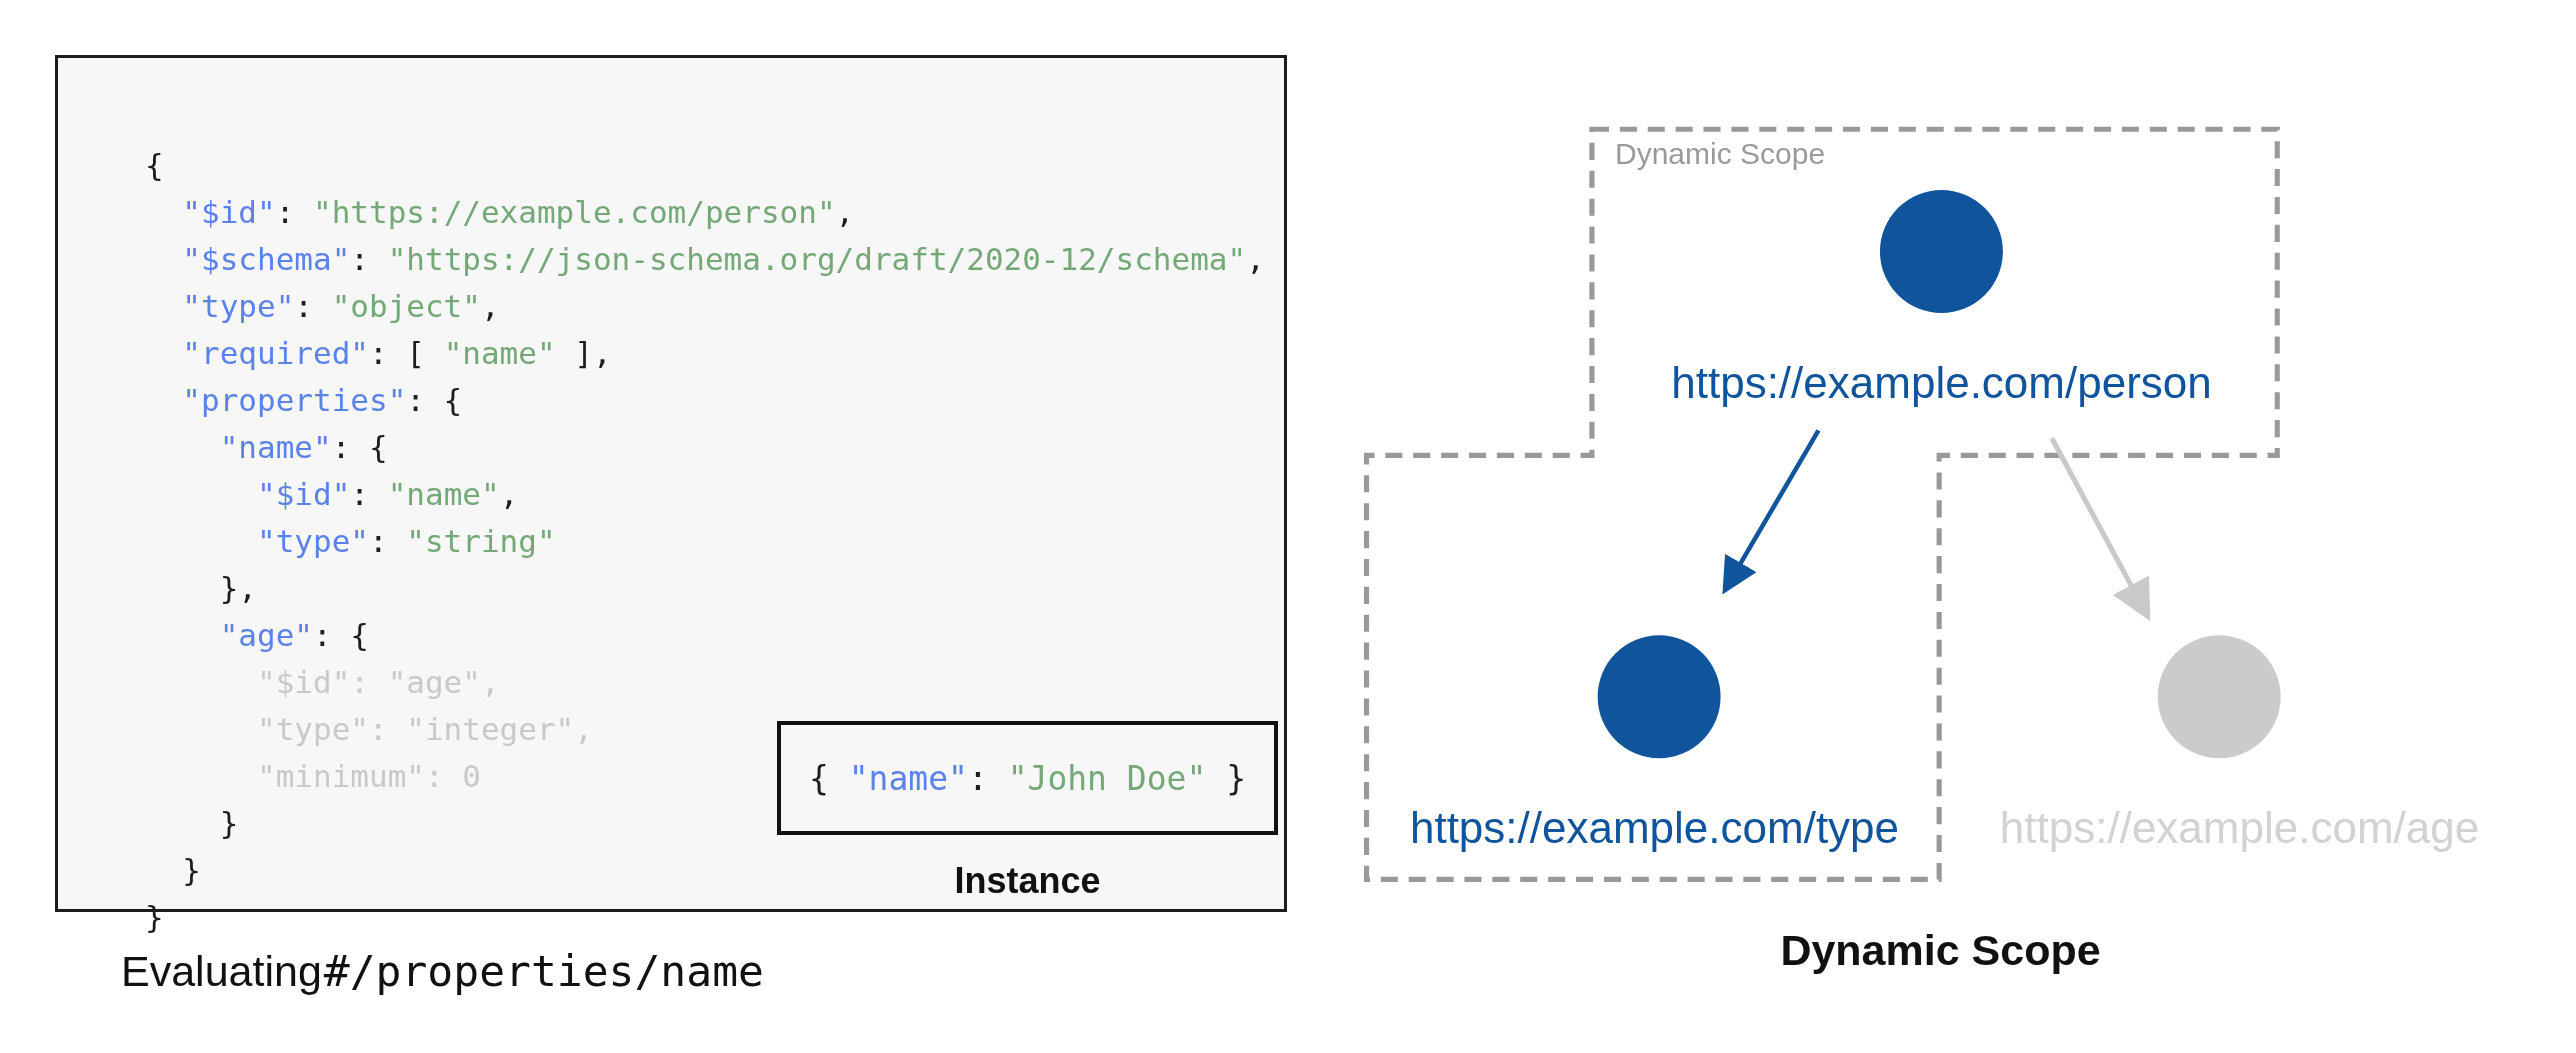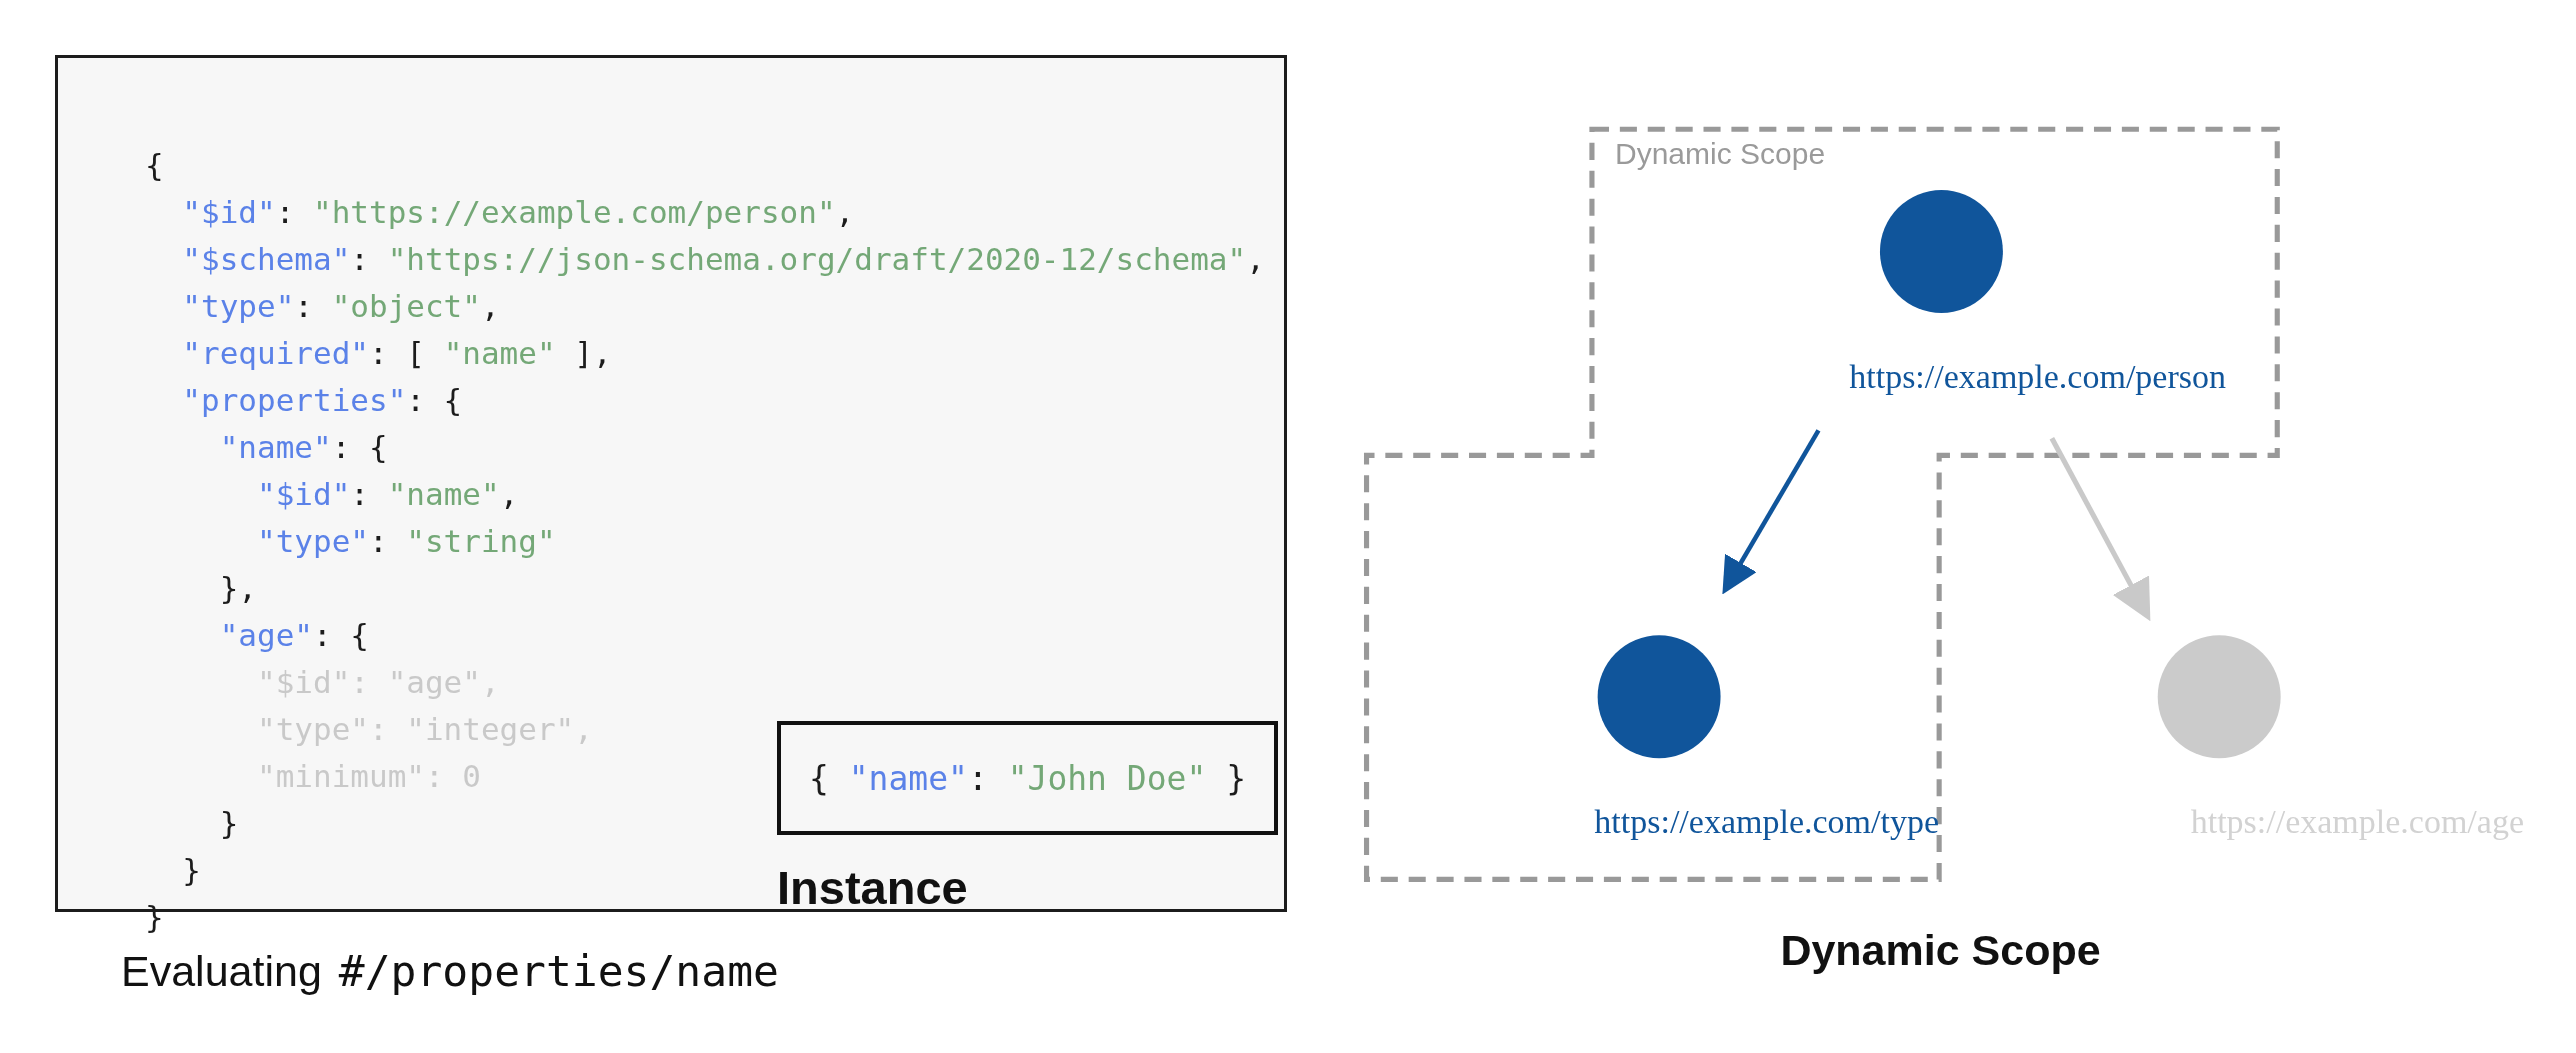--- a/index.html
+++ b/index.html
@@ -44,47 +44,47 @@
     position:absolute;left:719px;top:663px;width:501px;height:114px;
     box-sizing:border-box;border:4px solid var(--ink);
     display:flex;align-items:center;justify-content:center;
   }
   .instance-box code{
     font-family:"DejaVu Sans Mono",monospace;font-size:33px;white-space:pre;
     color:var(--code-punct);
   }
   .instance-label{
     position:absolute;left:719px;top:802px;width:501px;
-    font-size:47px;font-weight:bold;color:var(--ink);
+    text-align:center;font-size:36px;font-weight:bold;color:var(--ink);
   }
 
   .left-caption{
     position:absolute;left:121px;top:946px;
     font-size:43px;color:var(--ink);white-space:nowrap;
   }
   .left-caption .cap-bold{font-weight:normal;}
   .left-caption .cap-code{
-    font-family:"DejaVu Sans Mono",monospace;font-weight:normal;margin-left:17px;
+    font-family:"DejaVu Sans Mono",monospace;font-weight:normal;margin-left:2px;
   }
 
   
   .scope-svg{position:absolute;left:0;top:0;pointer-events:none;}
   .scope-outline{fill:none;stroke:var(--scope-gray);stroke-width:9;stroke-dasharray:30 19;}
   .arrow-blue{stroke:var(--node-blue);stroke-width:8;fill:none;}
   .arrow-gray{stroke:var(--code-dim);stroke-width:9;fill:none;}
   .node-blue{fill:var(--node-blue);}
   .node-gray{fill:var(--node-gray);}
 
   .scope-label{
     position:absolute;left:1615px;top:137px;
     font-size:30px;color:var(--scope-label-gray);white-space:nowrap;
   }
   .node-label{
-    position:absolute;width:569px;text-align:right;
-    font-family:Liberation Serif, serif;font-size:34px;white-space:nowrap;
+    position:absolute;width:569px;text-align:center;
+    font-family:Liberation Sans, sans-serif;font-size:44px;white-space:nowrap;
   }
   .node-label.person{left:1657px;top:358px;color:var(--node-blue);}
   .node-label.name{left:1370px;top:803px;color:var(--node-blue);}
   .node-label.age{left:1955px;top:803px;color:var(--label-gray);}
   .right-caption{
     position:absolute;left:1656px;top:926px;width:569px;text-align:center;
     font-size:43px;font-weight:bold;color:var(--ink);white-space:nowrap;
   }
 </style>
 </head>

